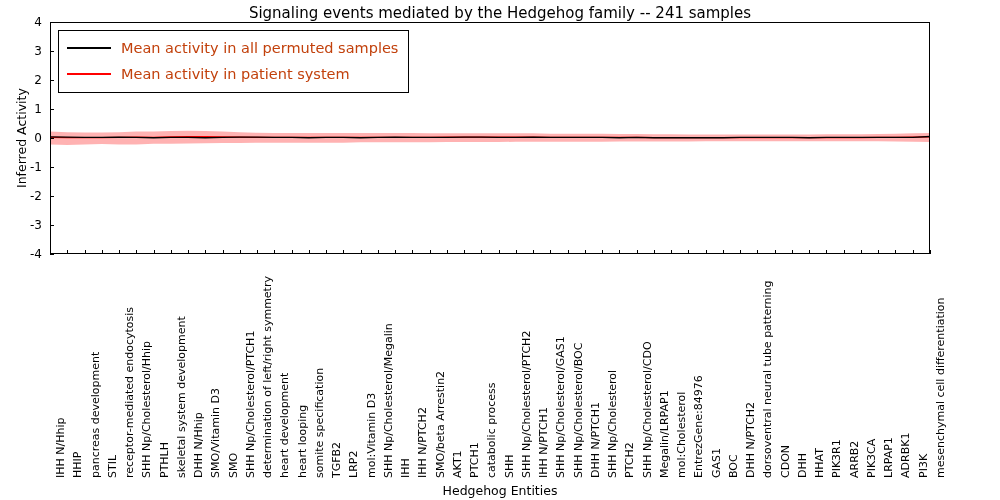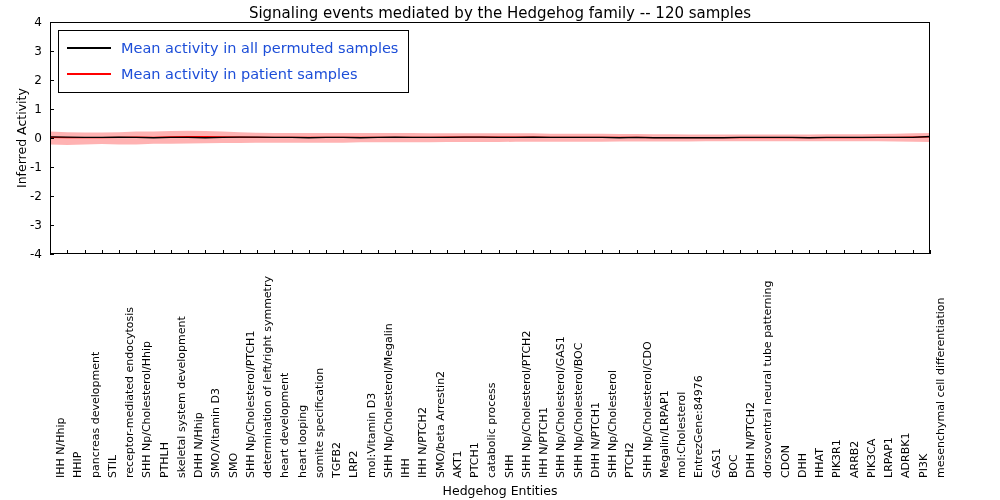--- a/index.html
+++ b/index.html
@@ -112,30 +112,30 @@
   }
   .legend-swatch {
     width: 44px;
     height: 0;
     border-top-width: 2px;
     border-top-style: solid;
     margin-right: 10px;
   }
   .legend-text {
     font-size: 14.5px;
-    color: #1d4ed8;
+    color: #c2410c;
     white-space: nowrap;
   }
 </style>
 </head>
 <body>
 
 <div id="page">
 
-  <div id="title">Signaling events mediated by the Hedgehog family -- 120 samples</div>
+  <div id="title">Signaling events mediated by the Hedgehog family -- 241 samples</div>
 
   <div id="plot">
     <svg id="plot-svg" width="880" height="232">
       <g id="band-group">
           <polygon points="0.00,109.62 17.25,110.20 34.51,110.49 51.76,110.49 69.02,110.20 86.27,109.62 103.53,109.62 120.78,109.04 138.04,108.75 155.29,109.04 172.55,109.62 189.80,110.20 207.06,110.78 224.31,111.07 241.57,111.07 258.82,111.07 276.08,111.07 293.33,111.07 310.59,111.07 327.84,111.07 345.10,111.07 362.35,111.07 379.61,111.36 396.86,111.36 414.12,111.36 431.37,111.36 448.63,111.36 465.88,111.36 483.14,111.36 500.39,111.65 517.65,111.65 534.90,111.65 552.16,111.65 569.41,111.94 586.67,111.94 603.92,112.23 621.18,112.23 638.43,112.52 655.69,112.52 672.94,112.52 690.20,112.52 707.45,112.52 724.71,112.52 741.96,112.52 759.22,112.52 776.47,112.23 793.73,112.23 810.98,112.23 828.24,111.94 845.49,111.65 862.75,111.36 880.00,111.07 880.00,120.06 862.75,119.77 845.49,119.48 828.24,119.19 810.98,119.19 793.73,119.19 776.47,119.19 759.22,119.19 741.96,119.19 724.71,119.19 707.45,119.19 690.20,119.19 672.94,119.19 655.69,119.19 638.43,119.48 621.18,119.48 603.92,119.48 586.67,119.48 569.41,119.48 552.16,119.77 534.90,119.77 517.65,119.77 500.39,119.77 483.14,119.77 465.88,119.77 448.63,120.06 431.37,120.06 414.12,120.06 396.86,120.06 379.61,120.35 362.35,120.35 345.10,120.35 327.84,120.35 310.59,120.35 293.33,120.64 276.08,120.64 258.82,120.64 241.57,120.64 224.31,120.64 207.06,120.64 189.80,120.93 172.55,120.93 155.29,121.22 138.04,121.51 120.78,121.80 103.53,121.80 86.27,122.38 69.02,122.38 51.76,122.09 34.51,122.38 17.25,122.96 0.00,122.38" fill="#ff0000" fill-opacity="0.30" stroke="none"></polygon>
         </g>
       <polyline id="line-red" fill="none" stroke="#ff0000" stroke-width="1.3" points="0.00,115.42 17.25,115.71 34.51,115.71 51.76,115.71 69.02,115.42 86.27,115.13 103.53,115.42 120.78,114.84 138.04,114.55 155.29,114.55 172.55,114.84 189.80,115.13 207.06,115.42 224.31,115.42 241.57,115.42 258.82,115.42 276.08,115.42 293.33,115.42 310.59,115.42 327.84,115.42 345.10,115.42 362.35,115.42 379.61,115.42 396.86,115.13 414.12,115.13 431.37,115.13 448.63,115.13 465.88,115.13 483.14,115.13 500.39,115.42 517.65,115.42 534.90,115.42 552.16,115.42 569.41,115.42 586.67,115.42 603.92,115.71 621.18,115.71 638.43,115.71 655.69,115.71 672.94,115.71 690.20,115.71 707.45,115.71 724.71,115.71 741.96,115.71 759.22,115.71 776.47,115.71 793.73,115.71 810.98,115.71 828.24,115.42 845.49,115.42 862.75,115.13 880.00,114.84"></polyline>
       <polyline id="line-black" fill="none" stroke="#000000" stroke-width="1.4" points="0.00,114.84 17.25,115.13 34.51,115.42 51.76,115.42 69.02,115.13 86.27,115.42 103.53,115.71 120.78,115.42 138.04,115.42 155.29,115.71 172.55,115.42 189.80,115.13 207.06,115.13 224.31,115.42 241.57,115.42 258.82,115.71 276.08,115.42 293.33,115.42 310.59,115.71 327.84,115.42 345.10,115.13 362.35,115.42 379.61,115.42 396.86,115.42 414.12,115.13 431.37,115.13 448.63,115.42 465.88,115.42 483.14,115.13 500.39,115.42 517.65,115.42 534.90,115.42 552.16,115.42 569.41,115.71 586.67,115.42 603.92,115.71 621.18,115.71 638.43,115.71 655.69,115.71 672.94,115.71 690.20,115.42 707.45,115.42 724.71,115.42 741.96,115.42 759.22,115.71 776.47,115.42 793.73,115.42 810.98,115.42 828.24,115.42 845.49,115.42 862.75,115.42 880.00,114.55"></polyline>
     </svg>
     <div class="frame"></div>
@@ -275,17 +275,17 @@
   <div id="ylabel" style="left: 14px; top: 188px;">Inferred Activity</div>
   <div id="xlabel">Hedgehog Entities</div>
 
   <div id="legend">
     <div class="legend-row">
       <span class="legend-swatch" style="border-top-color:#000000"></span>
       <span class="legend-text">Mean activity in all permuted samples</span>
     </div>
     <div class="legend-row">
       <span class="legend-swatch" style="border-top-color:#ff0000"></span>
-      <span class="legend-text">Mean activity in patient samples</span>
+      <span class="legend-text">Mean activity in patient system</span>
     </div>
   </div>
 
 </div>
 
 </body></html>

